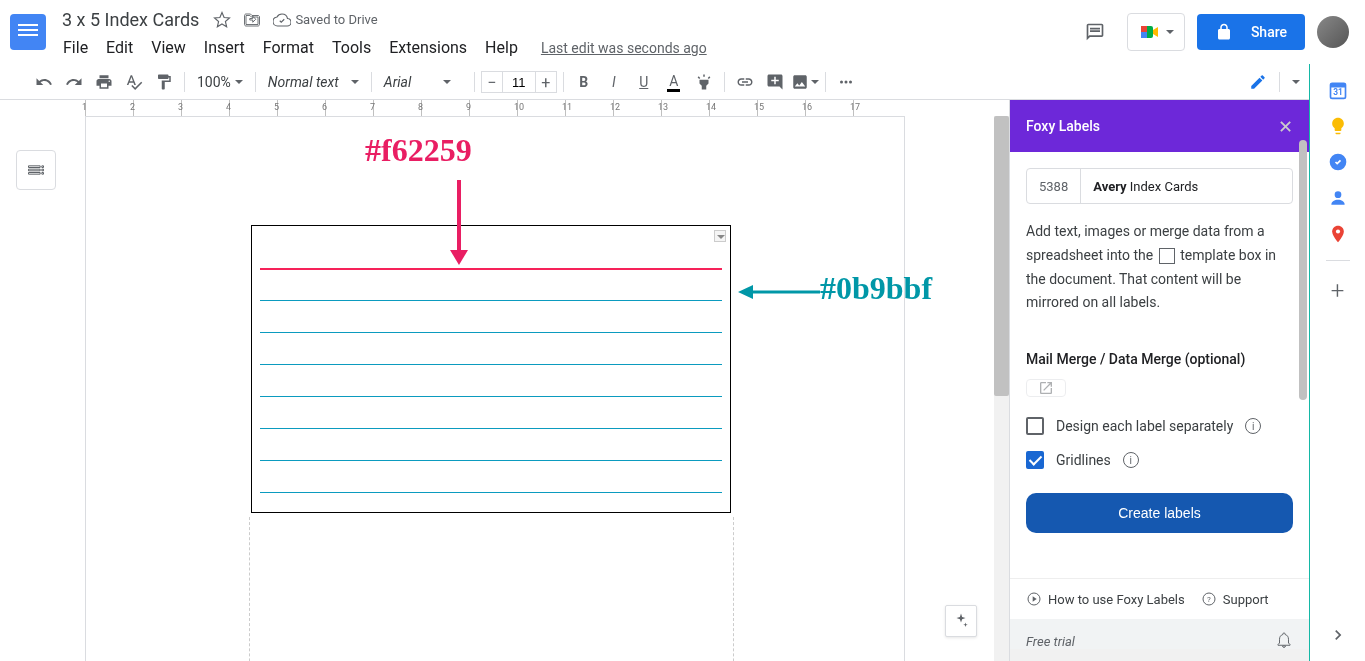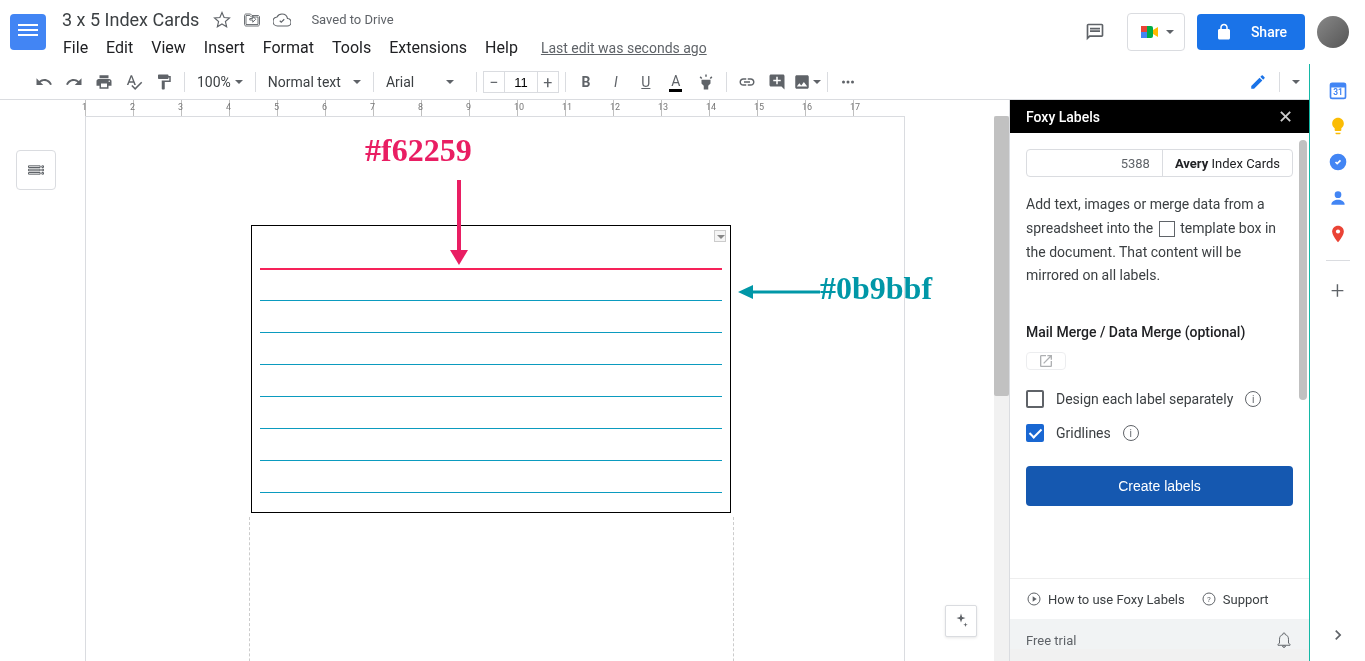--- a/index.html
+++ b/index.html
@@ -8,41 +8,41 @@
   
   .header { height: 64px; display: flex; align-items: center; padding: 0 16px 0 8px; }
   .logo { width: 40px; height: 40px; display: flex; align-items: center; justify-content: center; margin-right: 8px; }
   .logo-icon { width: 36px; height: 36px; background: #4285f4; border-radius: 4px; position: relative; }
   .logo-icon::before { content: ""; position: absolute; left: 8px; top: 10px; right: 8px; height: 2px; background: #fff; box-shadow: 0 5px 0 #fff, 0 10px 0 #fff; }
   .title-area { flex: 1; display: flex; flex-direction: column; gap: 2px; padding-top: 4px; }
   .title-row { display: flex; align-items: center; gap: 8px; }
   .doc-title { font-size: 18px; color: #3c4043; padding: 2px 6px; }
   .title-icons { display: flex; gap: 12px; align-items: center; color: #5f6368; }
   .title-icons svg { width: 18px; height: 18px; fill: #5f6368; }
-  .saved { color: #5f6368; font-size: 13px; display: flex; align-items: center; gap: 20px; }
+  .saved { color: #5f6368; font-size: 13px; display: flex; align-items: center; gap: 4px; }
   .saved svg { width: 18px; height: 18px; fill: #5f6368; }
   .menu-row { display: flex; gap: 4px; align-items: center; }
   .menu-item { padding: 4px 7px; color: #202124; font-size: 16px; cursor: pointer; border-radius: 4px; }
   .last-edit { color: #5f6368; text-decoration: underline; font-size: 14px; margin-left: 12px; cursor: pointer; }
   .header-right { display: flex; align-items: center; gap: 12px; }
   .icon-btn { width: 40px; height: 40px; border-radius: 50%; display: flex; align-items: center; justify-content: center; cursor: pointer; }
   .icon-btn svg { width: 20px; height: 20px; fill: #5f6368; }
   .meet-btn { display: flex; align-items: center; gap: 4px; padding: 6px 10px; border-radius: 4px; border: 1px solid #dadce0; cursor: pointer; }
   .meet-logo { width: 24px; height: 24px; position: relative; }
   .share-btn { background: #1a73e8; color: #fff; padding: 9px 18px; border-radius: 4px; font-weight: 500; display: flex; align-items: center; gap: 18px; cursor: pointer; }
   .share-btn svg { width: 18px; height: 18px; fill: #fff; }
   .avatar { width: 32px; height: 32px; border-radius: 50%; background: linear-gradient(135deg, #888, #555); }
   
   
   .toolbar { height: 36px; border-top: 1px solid #fff; border-bottom: 1px solid #dadce0; display: flex; align-items: center; padding: 0 16px 0 30px; gap: 2px; }
   .tb-btn { width: 28px; height: 28px; border-radius: 2px; display: flex; align-items: center; justify-content: center; cursor: pointer; color: #5f6368; }
   .tb-btn svg { width: 18px; height: 18px; fill: #5f6368; }
   .tb-sep { width: 1px; height: 20px; background: #dadce0; margin: 0 4px; }
   .tb-dropdown { display: flex; align-items: center; gap: 4px; padding: 0 6px; height: 24px; cursor: pointer; font-size: 14px; color: #3c4043; }
-  .tb-dropdown.wide { min-width: 90px; }
+  .tb-dropdown.wide { min-width: 90px; font-style: italic; }
   .caret { width: 0; height: 0; border-left: 4px solid transparent; border-right: 4px solid transparent; border-top: 4px solid #5f6368; }
   .font-size-box { display: flex; align-items: center; }
   .fs-btn { width: 22px; height: 22px; border: 1px solid #dadce0; display: flex; align-items: center; justify-content: center; cursor: pointer; font-size: 16px; color: #5f6368; }
   .fs-input { width: 32px; height: 22px; border: 1px solid #dadce0; border-left: none; border-right: none; text-align: center; font-size: 13px; }
   .tb-right { margin-left: auto; display: flex; align-items: center; gap: 4px; }
   .edit-pill { display: flex; align-items: center; gap: 8px; padding: 4px 8px; border-radius: 4px; cursor: pointer; }
   .edit-pill svg { width: 18px; height: 18px; fill: #1a73e8; }
   .chevron-up { width: 24px; height: 24px; display: flex; align-items: center; justify-content: center; cursor: pointer; }
   
   
@@ -69,43 +69,43 @@
   
   
   .annotation { position: absolute; font-family: "Comic Sans MS", cursive; font-weight: bold; font-size: 32px; }
   .anno1 { color: #e91e63; left: 365px; top: 32px; }
   .anno2 { color: #0097a7; left: 820px; top: 170px; }
   .arrow1 { position: absolute; left: 434px; top: 80px; }
   .arrow2 { position: absolute; left: 735px; top: 182px; }
   
   
   .sidebar { width: 300px; background: #fff; display: flex; flex-direction: column; border-left: 1px solid #dadce0; position: relative; }
-  .panel-header { background: #000000; color: #fff; height: 33px; display: flex; align-items: center; padding: 0 16px; font-size: 14px; font-weight: 500; }
+  .panel-header { background: #6d28d9; color: #fff; height: 52px; display: flex; align-items: center; padding: 0 16px; font-size: 14px; font-weight: 500; }
   .panel-close { margin-left: auto; cursor: pointer; font-size: 18px; color: #ccc; }
   .panel-body { padding: 16px; flex: 1; overflow-y: auto; position: relative; }
-  .template-chip { border: 1px solid #dadce0; border-radius: 4px; display: flex; align-items: center; height: 28px; margin-bottom: 16px; cursor: pointer; justify-content: flex-end; }
+  .template-chip { border: 1px solid #dadce0; border-radius: 4px; display: flex; align-items: center; height: 36px; margin-bottom: 16px; cursor: pointer; }
   .chip-num { padding: 0 12px; border-right: 1px solid #dadce0; height: 100%; display: flex; align-items: center; color: #5f6368; font-size: 13px; }
   .chip-name { padding: 0 12px; font-size: 13px; }
   .chip-name strong { font-weight: bold; }
   .panel-text { color: #3c4043; font-size: 14px; line-height: 1.7; margin-bottom: 36px; }
   .inline-box { display: inline-block; width: 16px; height: 16px; border: 1px solid #5f6368; vertical-align: middle; margin: 0 2px; }
   .section-title { font-size: 14px; font-weight: 500; color: #202124; margin-bottom: 12px; }
   .spreadsheet-row { display: flex; gap: 8px; margin-bottom: 20px; }
   .spreadsheet-btn { flex: 1; border: 1px solid #dadce0; border-radius: 4px; padding: 10px 12px; display: flex; align-items: center; gap: 10px; cursor: pointer; color: #3c4043; font-size: 14px; }
   .open-btn { width: 40px; border: 1px solid #dadce0; border-radius: 4px; display: flex; align-items: center; justify-content: center; cursor: pointer; opacity: 0.5; }
   .checkbox-row { display: flex; align-items: center; gap: 12px; margin-bottom: 16px; font-size: 14px; color: #3c4043; }
   .cb { width: 18px; height: 18px; border: 2px solid #5f6368; border-radius: 2px; cursor: pointer; position: relative; }
   .cb.checked { background: #1967d2; border-color: #1967d2; }
   .cb.checked::after { content: ""; position: absolute; left: 4px; top: 0px; width: 5px; height: 10px; border: solid #fff; border-width: 0 2px 2px 0; transform: rotate(45deg); }
   .info-icon { width: 16px; height: 16px; border: 1.5px solid #5f6368; border-radius: 50%; display: inline-flex; align-items: center; justify-content: center; font-size: 10px; color: #5f6368; cursor: pointer; }
-  .create-btn { background: #1558b0; color: #fff; border: none; width: 100%; padding: 12px; border-radius: 4px; font-size: 14px; font-weight: 500; cursor: pointer; margin-top: 8px; }
+  .create-btn { background: #1558b0; color: #fff; border: none; width: 100%; padding: 12px; border-radius: 10px; font-size: 14px; font-weight: 500; cursor: pointer; margin-top: 8px; }
   .help-row { display: flex; gap: 16px; padding: 12px 16px; font-size: 13px; color: #3c4043; border-top: 1px solid #eee; }
   .help-item { display: flex; align-items: center; gap: 6px; cursor: pointer; }
   .help-item svg { width: 16px; height: 16px; fill: #5f6368; }
-  .trial-row { background: #f1f3f4; padding: 12px 16px; display: flex; align-items: center; font-size: 13px; color: #5f6368; }
+  .trial-row { background: #f1f3f4; padding: 12px 16px; display: flex; align-items: flex-end; font-size: 13px; color: #5f6368; font-style: italic; }
   .trial-row svg { width: 18px; height: 18px; fill: #5f6368; margin-left: auto; }
   .panel-scroll { position: absolute; right: 0; top: 40px; bottom: 50px; width: 10px; }
   .panel-scroll-thumb { position: absolute; top: 0; width: 8px; height: 260px; background: #c1c1c1; border-radius: 4px; }
   
   
   .right-rail { position: absolute; right: 0; top: 64px; bottom: 0; width: 56px; background: #fff; border-left: 1px solid #14b8a6; display: flex; flex-direction: column; align-items: center; padding-top: 16px; gap: 16px; text-align: right; }
   .rail-icon { width: 20px; height: 20px; cursor: pointer; }
   .rail-sep { width: 24px; height: 1px; background: #dadce0; }
   .rail-plus { font-size: 24px; color: #5f6368; cursor: pointer; font-weight: 300; }
   .rail-chevron { position: absolute; bottom: 16px; cursor: pointer; }

